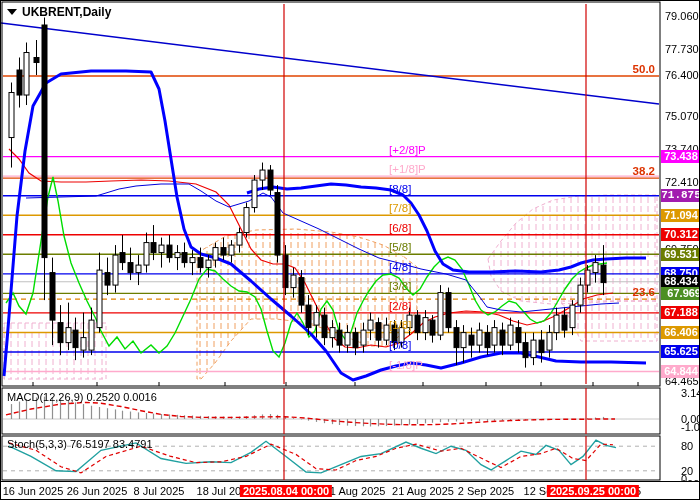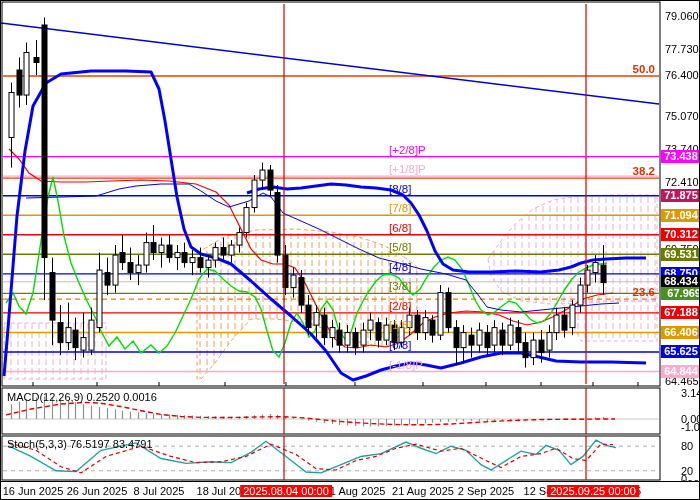--- a/index.html
+++ b/index.html
@@ -7,21 +7,21 @@
   .panel{position:absolute;left:0;}
   .axis-col{position:absolute;left:660px;top:0;width:23px;height:480px;background:#fff;}
   .tick-label{position:absolute;left:4px;font-size:11px;color:#000;white-space:nowrap;}
   .level-box{position:absolute;left:0px;width:40px;height:13px;line-height:13px;font-size:11px;font-weight:bold;color:#fff;text-align:center;white-space:nowrap;}
   .ind-tick{position:absolute;left:20px;font-size:11px;color:#000;white-space:nowrap;}
   #symbol-label{position:absolute;left:6px;top:4px;font-size:12px;color:#000;font-weight:bold;display:flex;align-items:center;gap:5px;cursor:default;}
   #symbol-label .tri{width:0;height:0;border-left:5px solid transparent;border-right:5px solid transparent;border-top:6px solid #000;display:inline-block;}
   .ind-label{position:absolute;left:6px;font-size:11px;color:#000;white-space:nowrap;}
   #date-axis{position:absolute;left:0;top:480px;width:700px;height:20px;background:#fff;border-top:1px solid #000;}
   .date-label{position:absolute;top:3px;font-size:11px;color:#000;white-space:nowrap;transform:translateX(-50%);}
-  .date-label.hot{background:#ff0000;color:#fff;padding:0 3px;font-weight:normal;}
+  .date-label.hot{background:#ff0000;color:#fff;padding:0 3px;font-weight:bold;}
   svg{display:block;}
 </style>
 </head>
 <body>
 <div id="screen">
 
 <svg id="main-chart" class="panel" style="top:0" width="660" height="386" viewBox="0 0 660 386">
       <defs>
         <pattern id="hatchO" width="7" height="9" patternUnits="userSpaceOnUse">
           <line x1="3" y1="0" x2="3" y2="9" stroke="#f0a060" stroke-width="1" stroke-dasharray="4 3"></line>
@@ -236,20 +236,24 @@
       <line x1="224" y1="381" x2="224" y2="385" stroke="#000"></line>
       <line x1="354" y1="381" x2="354" y2="385" stroke="#000"></line>
       <line x1="422" y1="381" x2="422" y2="385" stroke="#000"></line>
       <line x1="485" y1="381" x2="485" y2="385" stroke="#000"></line>
       <line x1="540" y1="381" x2="540" y2="385" stroke="#000"></line>
       <line x1="637" y1="381" x2="637" y2="385" stroke="#000"></line>
       <line x1="285" y1="381" x2="285" y2="385" stroke="#000"></line>
       <line x1="592" y1="381" x2="592" y2="385" stroke="#000"></line>
     </svg>
 
+<div id="symbol-label">
+  <span class="tri"></span>
+  <span>UKBRENT,Daily</span>
+</div>
 
 <svg id="macd-panel" class="panel" style="top:386px" width="660" height="48" viewBox="0 386 660 48">
       <rect x="1" y="387" width="658" height="46" fill="#fff" stroke="#000"></rect>
       <line x1="2" y1="418" x2="658" y2="418" stroke="#c8c8c8" stroke-width="1"></line>
       <line x1="10.5" y1="418" x2="10.5" y2="403.06" stroke="#909090" stroke-width="1.2"></line>
       <line x1="18.5" y1="418" x2="18.5" y2="400.57" stroke="#909090" stroke-width="1.2"></line>
       <line x1="25.5" y1="418" x2="25.5" y2="398.08" stroke="#909090" stroke-width="1.2"></line>
       <line x1="35.5" y1="418" x2="35.5" y2="396.42" stroke="#909090" stroke-width="1.2"></line>
       <line x1="43.5" y1="418" x2="43.5" y2="395.59" stroke="#909090" stroke-width="1.2"></line>
       <line x1="51.5" y1="418" x2="51.5" y2="396.42" stroke="#909090" stroke-width="1.2"></line>
@@ -355,21 +359,21 @@
       <div class="tick-label" style="top: 341.614px;">65.760</div>
       <div class="tick-label" style="top: 374px;">64.465</div>
       <div class="ind-tick" style="top: 385.922px;">3.1419</div>
       <div class="ind-tick" style="top: 412px;">0.00</div>
       <div class="ind-tick" style="top: 420.481px;">-1.0218</div>
       <div class="ind-tick" style="top: 431px; margin-top: 46px;">100</div>
       <div class="ind-tick" style="top: 439.2px;">80</div>
       <div class="ind-tick" style="top: 463.8px;">20</div>
       <div class="ind-tick" style="top: 472px;">0</div>
       <div class="level-box" style="top: 149.098px; background: rgb(255, 0, 255);">73.438</div>
-      <div class="level-box" style="top: 188.187px; background: #be185d;">71.875</div>
+      <div class="level-box" style="top: 188.187px; background: #a21caf; font-family: Liberation Mono, monospace;">71.875</div>
       <div class="level-box" style="top: 207.718px; background: rgb(221, 153, 0);">71.094</div>
       <div class="level-box" style="top: 227.275px; background: rgb(238, 0, 0);">70.312</div>
       <div class="level-box" style="top: 246.807px; background: rgb(107, 125, 0);">69.531</div>
       <div class="level-box" style="top: 266.338px; background: rgb(0, 0, 238);">68.750</div>
       <div class="level-box" style="top: 274.241px; background: rgb(0, 0, 0);">68.434</div>
       <div class="level-box" style="top: 285.87px; background: rgb(76, 143, 34); text-align: right;">67.969</div>
       <div class="level-box" style="top: 305.402px; background: rgb(238, 0, 0);">67.188</div>
       <div class="level-box" style="top: 324.958px; background: rgb(221, 153, 0);">66.406</div>
       <div class="level-box" style="top: 344.49px; background: rgb(0, 0, 238);">65.625</div>
       <div class="level-box" style="top: 364.022px; background: rgb(255, 170, 204);">64.844</div>

